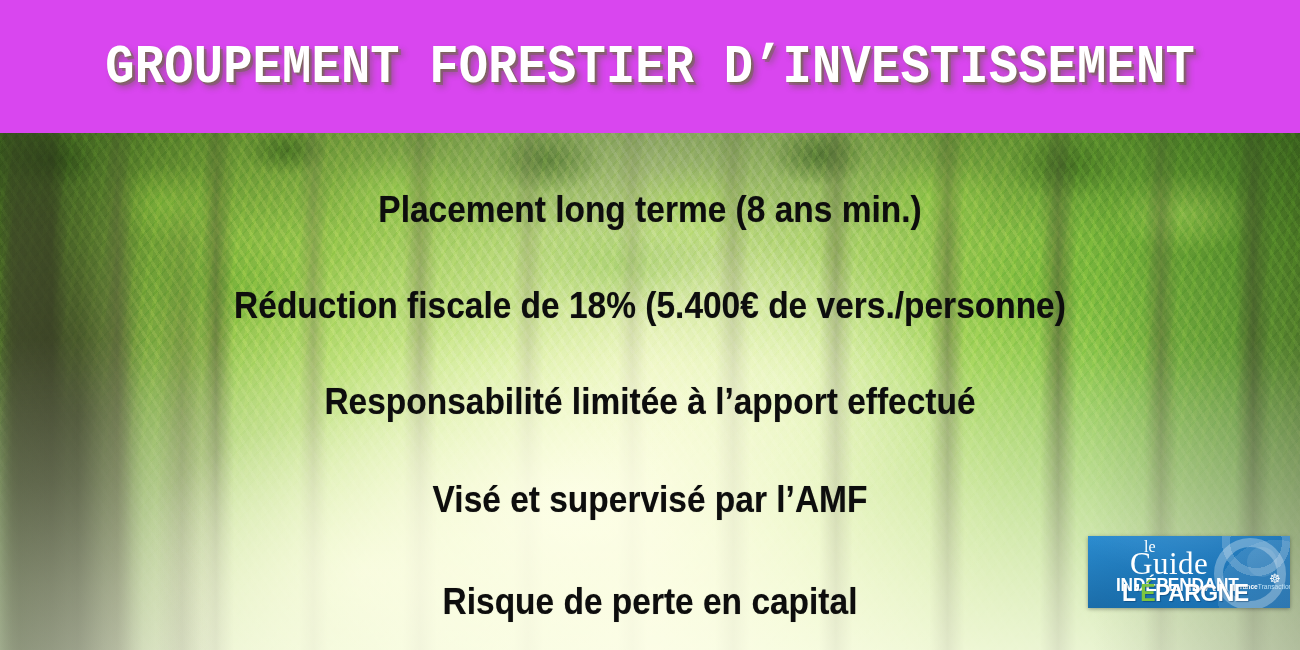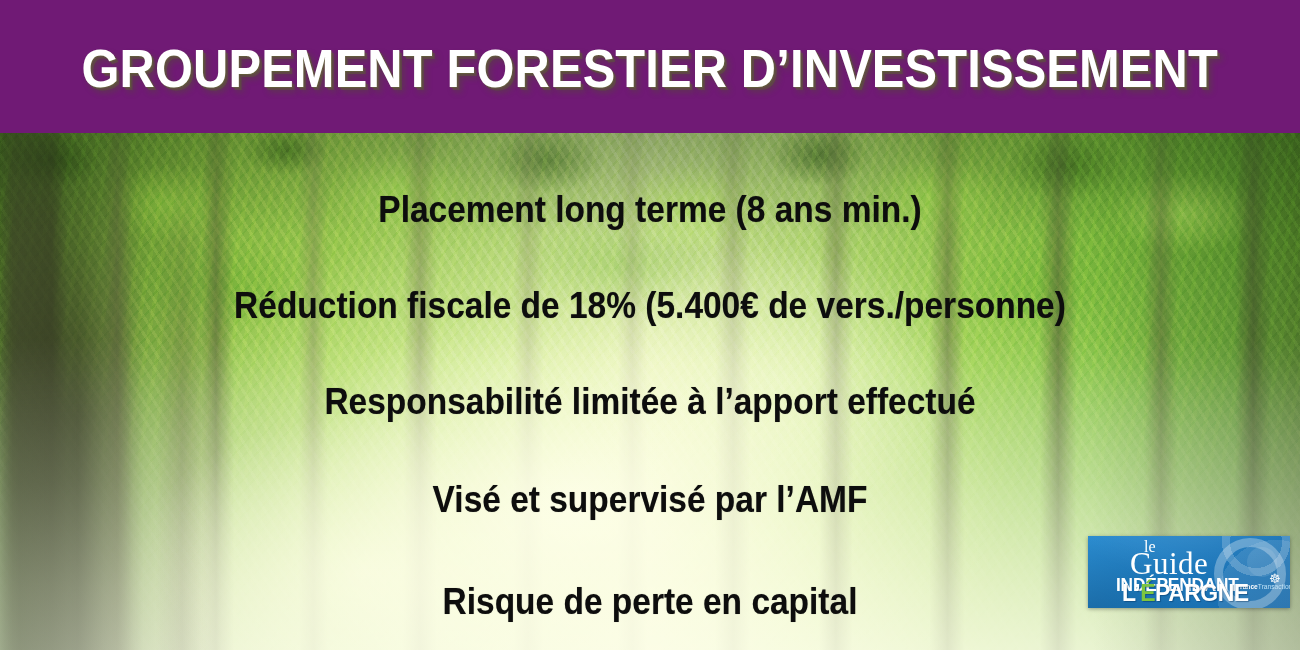--- a/index.html
+++ b/index.html
@@ -6,23 +6,23 @@
   body{
     width:1300px;height:650px;overflow:hidden;
     font-family:"Liberation Sans","DejaVu Sans",sans-serif;
     background:#fff;
   }
   .banner{position:relative;width:1300px;height:650px;overflow:hidden;}
 
   
   .header{
     position:absolute;left:0;top:0;width:1300px;height:133px;
-    background:#701a75;
+    background:#d946ef;
     z-index:30;
-    display:flex;align-items:center;justify-content:center;
+    display:flex;align-items:center;justify-content:center;font-family:Liberation Mono, monospace;
   }
   .header-title{
     font-size:53px;
     font-weight:bold;
     letter-spacing:0.2px;
     color:#ffffff;
     white-space:nowrap;
     transform:scaleX(0.92);
     transform-origin:center center;
     text-shadow:

